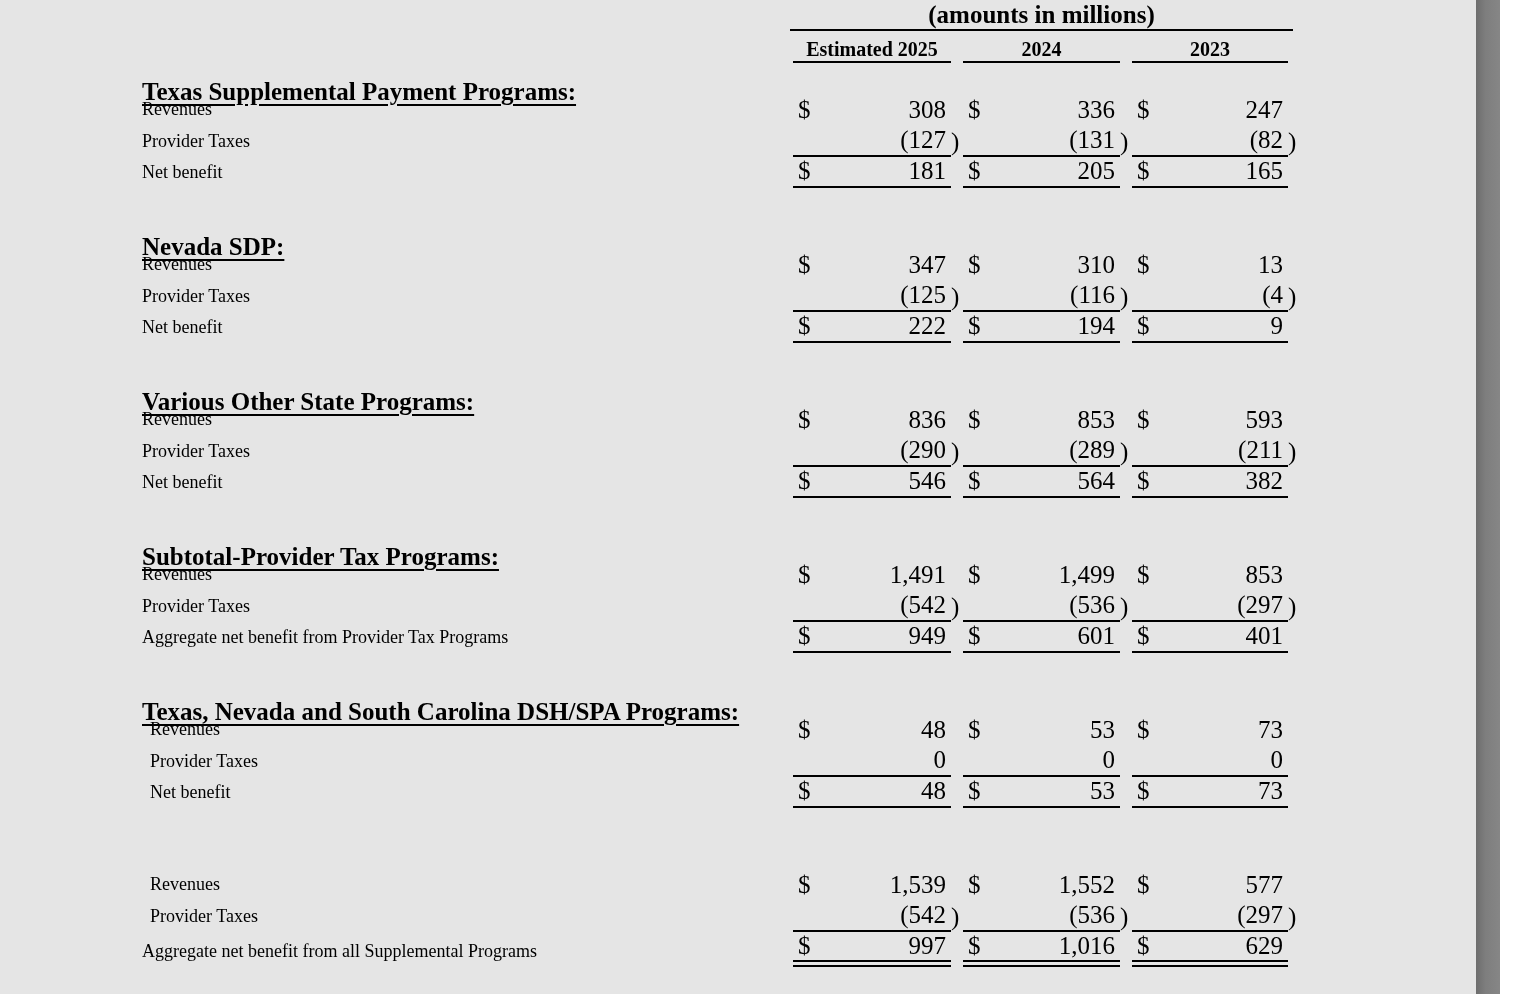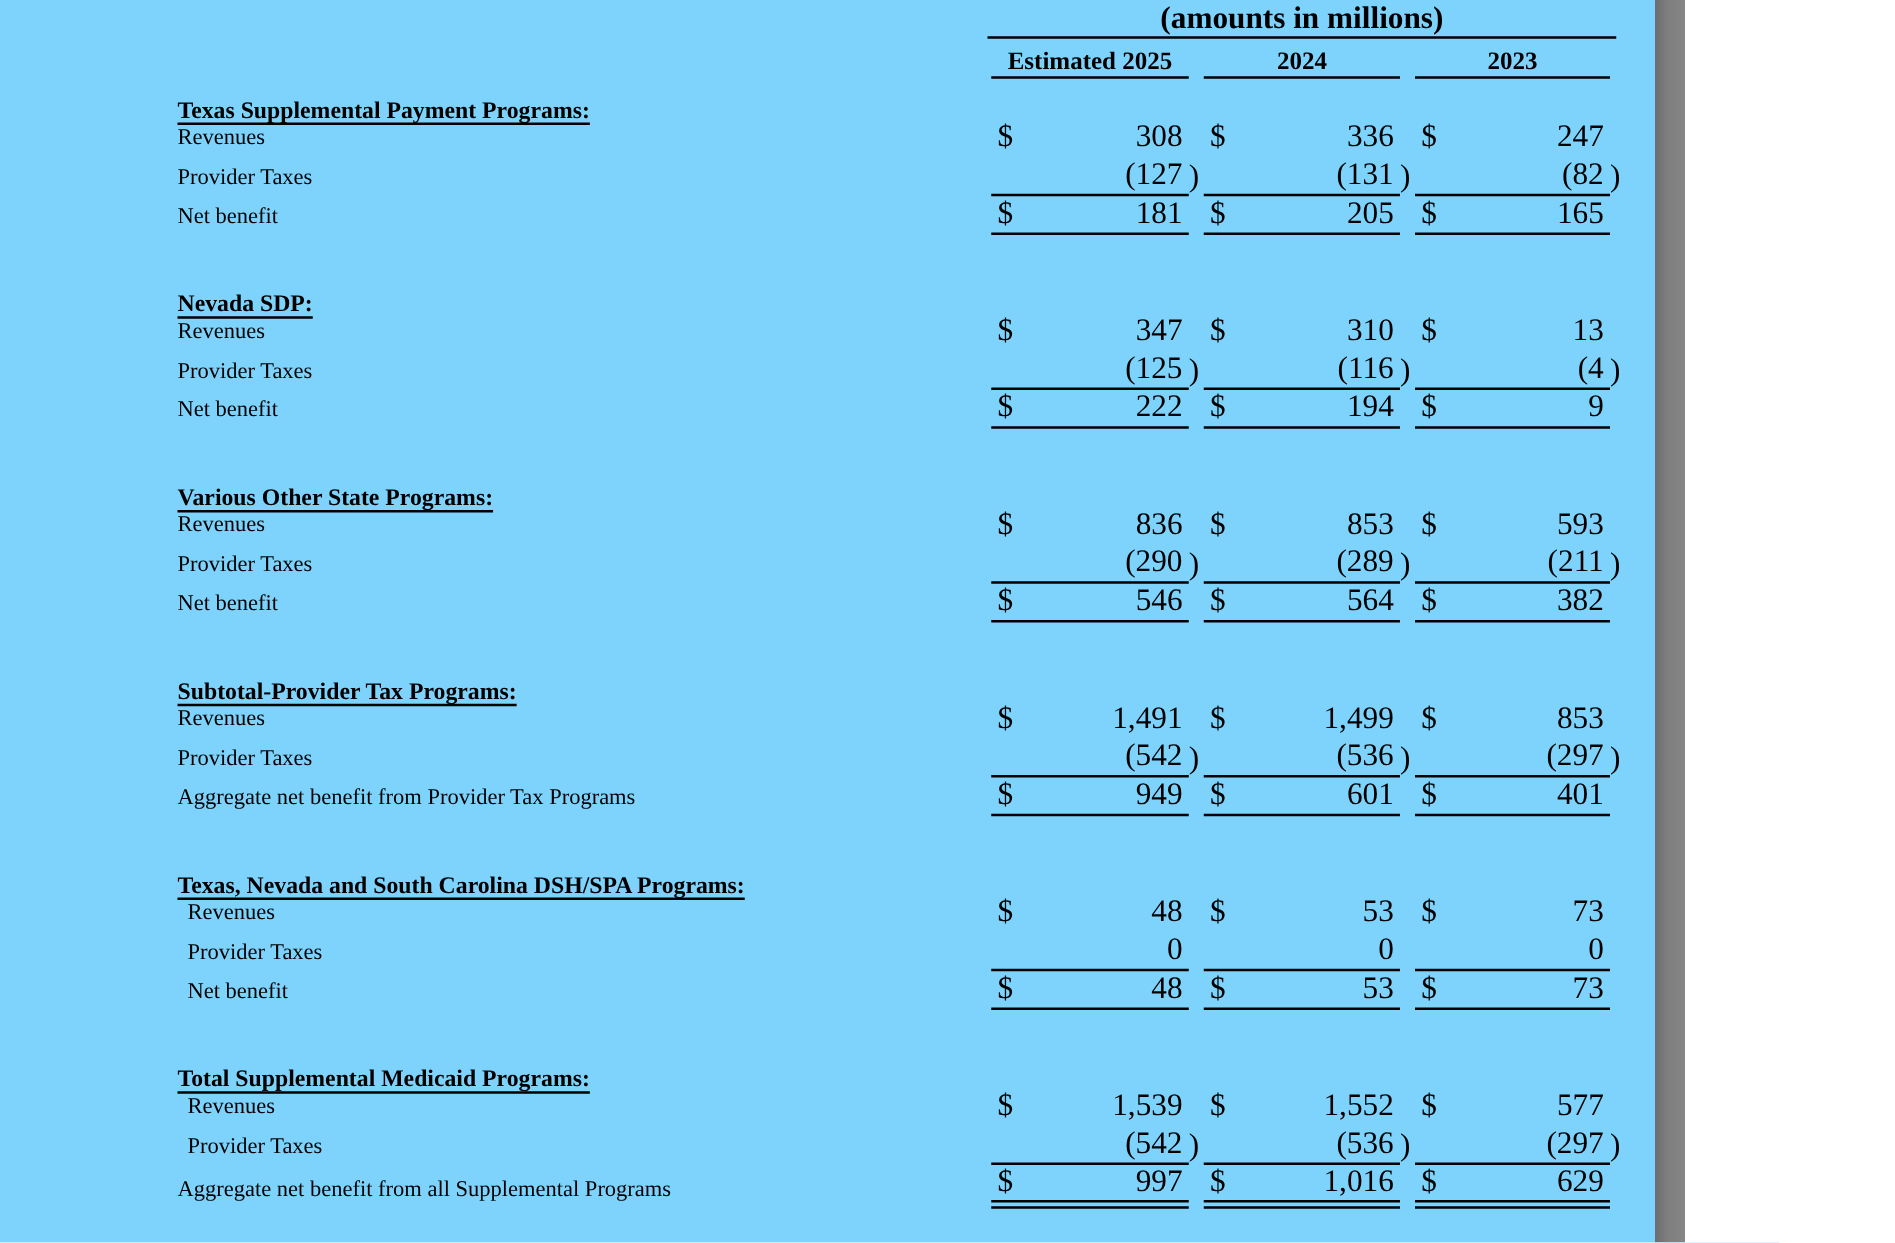--- a/index.html
+++ b/index.html
@@ -1,19 +1,19 @@
 <!DOCTYPE html>
 <html><head>
 <meta charset="utf-8">
 <style>
   * { margin:0; padding:0; box-sizing:border-box; }
   html,body { background:#ffffff; }
   .screen {
-    position:relative; width:1348px; height:994px;
-    background:#7dd3fc; overflow:hidden;
+    position:relative; width:1500px; height:994px;
+    background:#e5e5e5; overflow:hidden;
     font-family:"Liberation Serif","DejaVu Serif",serif; color:#000;
   }
   .scrollbar {
     position:absolute; top:0; right:0; width:24px; height:994px;
     background:linear-gradient(90deg,#6d6d6d 0%,#7e7e7e 40%,#868686 100%);
   }
   .doc { position:absolute; top:0; left:0; width:1492px; }
 
   
   .units-row { position:relative; height:32px; }
@@ -35,21 +35,21 @@
     font-size:25px; line-height:29px; padding-bottom:1px;
   }
 
   
   .title-row { height:31px; }
   .data-row { height:31px; }
   .spacer-row { height:31px; }
   .label-cell { display:flex; align-items:flex-end; padding-left:142px; overflow:visible; }
   .data-row.indent .label-cell { padding-left:150px; }
   .section-title {
-    font-size:19px; font-weight:bold; white-space:nowrap;
+    font-size:25px; font-weight:bold; white-space:nowrap;
     text-decoration:underline; text-decoration-thickness:2px; text-underline-offset:4px;margin-top:15px;
   }
   .row-label { font-size:18px; line-height:29px; white-space:nowrap; padding-bottom:1px; }
   .money-line {
     flex:1; display:flex; justify-content:space-between; align-items:flex-end;
     padding:0 5px 1px 5px;
   }
   .money-line .cur, .money-line .val { font-size:25px; line-height:29px; }
   .data-row.rule-single .money-line { border-bottom:2px solid #000; }
   .data-row.rule-double .money-line { border-bottom:7px double #000; padding-bottom:0; }
@@ -548,23 +548,20 @@
                 </div>
                 <div class="paren-slot"></div>
               </div>
             </div>
 </div>
     <div class="spacer-row"></div>
   </section>
 
   <section class="section">
     <div class="grid-row title-row">
-      <div class="label-cell">
-        <span class="section-title">Total Supplemental Medicaid Programs:</span>
-      </div>
       <div class="money-cell"></div>
       <div class="money-cell"></div>
       <div class="money-cell"></div>
     </div>
     <div class="rows">
   <div class="grid-row data-row rule-none indent">
     <div class="label-cell">
       <span class="row-label">Revenues</span>
     </div>
   <div class="money-cell">

